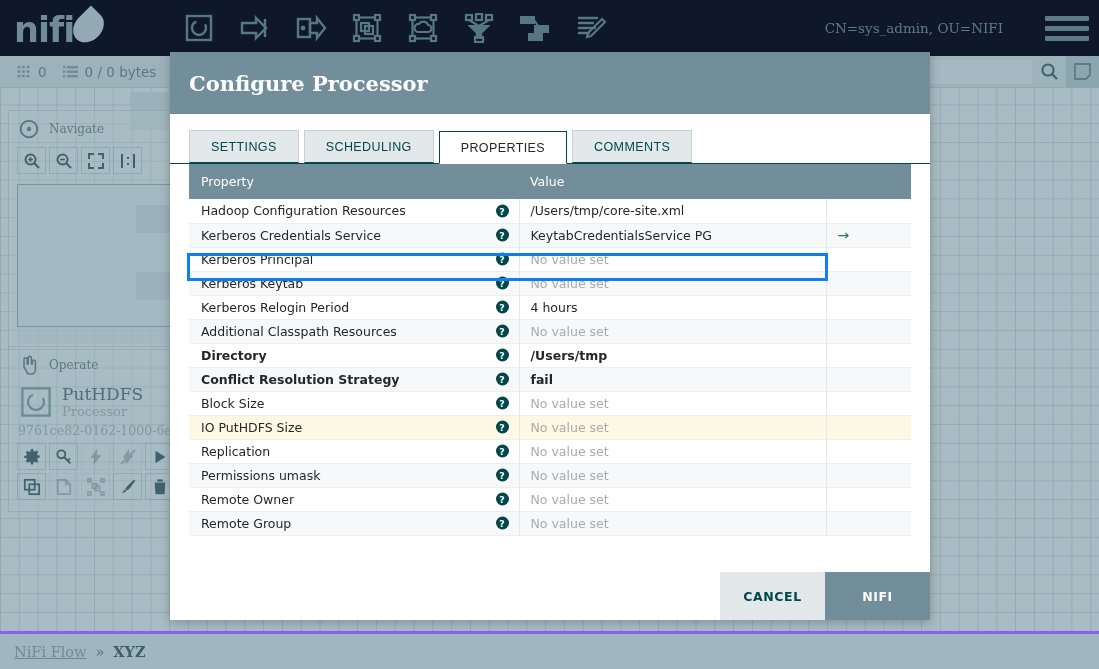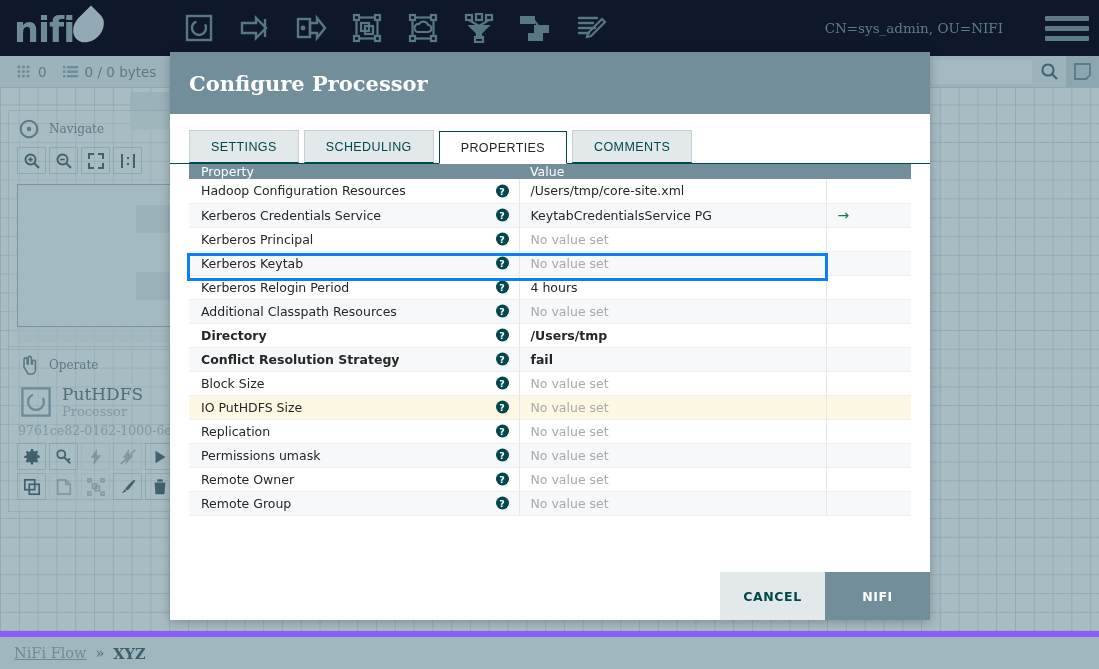--- a/index.html
+++ b/index.html
@@ -117,21 +117,21 @@
   .op-btn { width: 29px; height: 27px; display: flex; align-items: center; justify-content: center;
             border: 1px solid rgba(120,145,155,.45); cursor: pointer; }
   .op-btn.dis { opacity: .38; }
 
   
   .cv-proc { position: absolute; background: #9cb2bb; }
 
   
   #breadcrumb {
     position: absolute; left: 0; bottom: 0; width: 1099px; height: 38px;
-    background: #a1b7bf; border-top: 6px solid #8b5cf6;
+    background: #a1b7bf; border-top: 3px solid #8b5cf6;
     display: flex; align-items: center; gap: 9px; padding-left: 14px;
   }
   .bc-link { font-family: "DejaVu Serif", serif; font-size: 14.5px; color: #6d8b96;
              text-decoration: underline; cursor: pointer; }
   .bc-sep  { font-family: "DejaVu Serif", serif; font-size: 14.5px; color: #4f6e7a; }
   .bc-cur  { font-family: "DejaVu Serif", serif; font-size: 14.5px; color: #3d5e6b; font-weight: 700; }
 
   
   #dialog {
     position: absolute; left: 170px; top: 52px; width: 760px; height: 568px;
@@ -164,21 +164,21 @@
   .add-btn {
     margin-left: auto; width: 30px; height: 28px;
     background: #eef2f4; border: 1px solid #d5dde0;
     display: flex; align-items: center; justify-content: center; cursor: pointer;
   }
   .add-btn svg { display: block; }
 
   table.props { width: 100%; border-collapse: collapse; table-layout: fixed; }
   table.props th {
     background: #728e9b; color: #fff; font-size: 12.5px; font-weight: 400; text-align: left;
-    height: 15px; padding: 0 0 0 12px; font-family: "DejaVu Sans", sans-serif;
+    height: 35px; padding: 0 0 0 12px; font-family: "DejaVu Sans", sans-serif;
   }
   table.props th.c2 { padding-left: 11px; }
   table.props td {
     height: 24px; font-size: 12.5px; color: #262626;
     border-bottom: 1px solid #eceff1; font-family: "DejaVu Sans", sans-serif;
     vertical-align: middle;
   }
   td.c-prop { padding-left: 12px; position: relative; }
   td.c-val  { padding-left: 11px; border-left: 1px solid #e3e7e9; }
   td.c-act  { padding-left: 11px; border-left: 1px solid #e3e7e9; }

